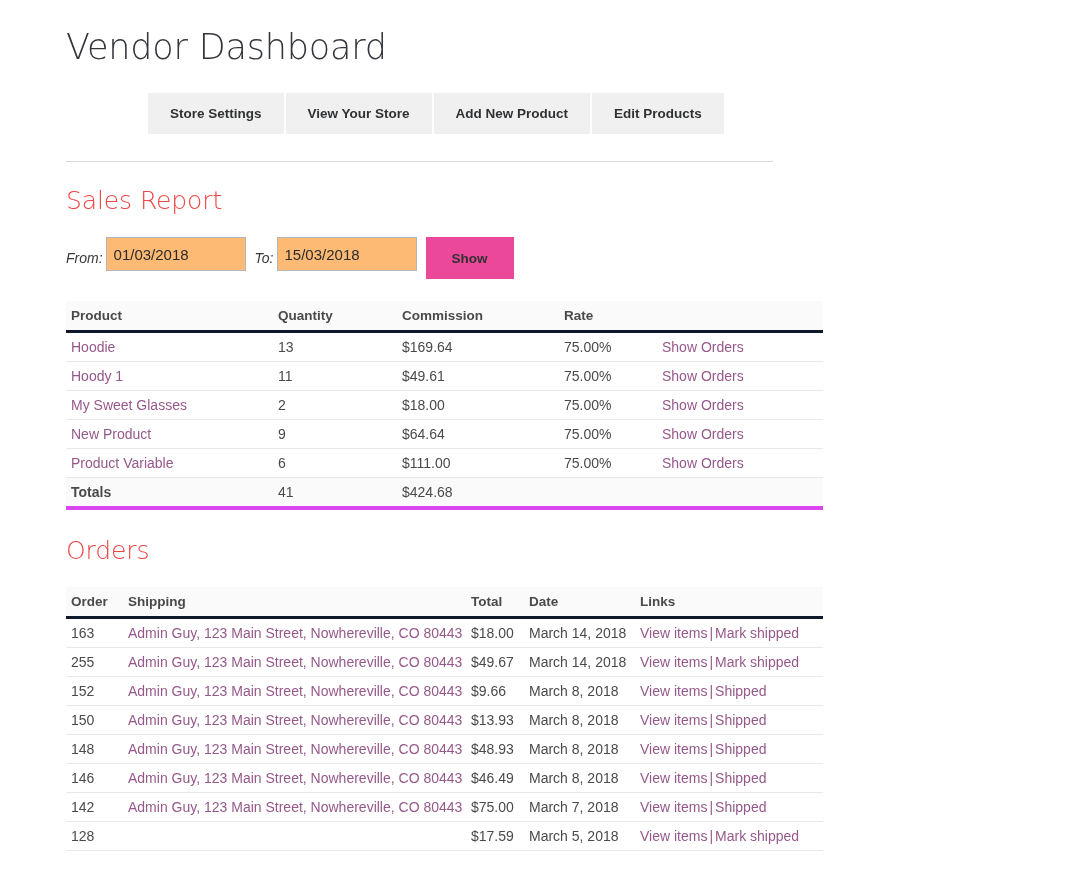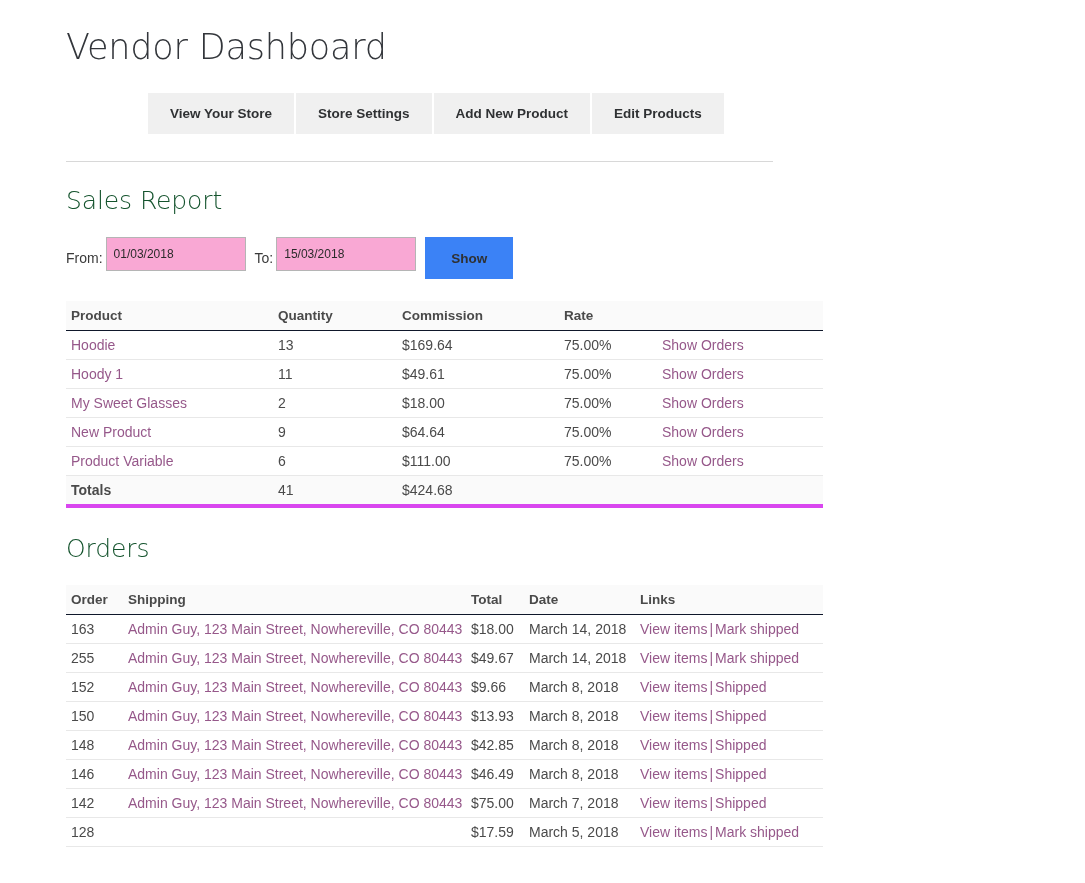--- a/index.html
+++ b/index.html
@@ -60,57 +60,58 @@
     margin-top: 27px;
     border-top: 1px solid #d8d8d8;
     width: 707px;
   }
 
   
   h2.section-title {
     font-family: "DejaVu Sans", sans-serif;
     font-weight: 300;
     font-size: 25px;
-    color: #14532d;
+    color: #ef4444;
     margin: 0;
     letter-spacing: -0.1px;
   }
   .sales-heading { padding-top: 24px; }
   .orders-heading { padding-top: 26px; }
 
   
   .filter-row {
     margin-top: 22px;
     display: flex;
     align-items: stretch;
     font-size: 14px;
   }
   .filter-label {
     display: flex;
     align-items: center;
     color: #3a3a3a;
     font-size: 14px;
     padding-right: 3px;
+    font-style: italic;
   }
   .filter-label.to-label { padding-left: 9px; }
   .date-input {
     width: 140px;
     border: 1px solid #b5b5b5;
-    background: #f9a8d4;
+    background: #fdba74;
     font-family: "Liberation Sans", sans-serif;
-    font-size: 12px;
+    font-size: 15px;
     color: #2b2b2b;
     padding: 6px 7px;
     box-sizing: border-box;
     height: 34px;
     border-radius: 0;
   }
   .show-btn {
     margin-left: 9px;
-    background: #3b82f6;
+    background: #ec4899;
     border: none;
     font-family: "Liberation Sans", sans-serif;
     font-size: 13.5px;
     font-weight: bold;
     color: #2f3133;
     padding: 0 26px;
     height: 42px;
     align-self: center;
     cursor: pointer;
   }
@@ -120,21 +121,21 @@
     border-collapse: collapse;
     width: 707px;
     font-size: 14px;
     table-layout: fixed;
   }
   table.data-table th {
     text-align: left;
     font-weight: bold;
     color: #4a4a4a;
     background: #fafafa;
-    border-bottom: 1px solid #0f172a;
+    border-bottom: 3px solid #0f172a;
     padding: 7px 5px 7px 5px;
     font-size: 13.5px;
   }
   table.data-table td {
     border-bottom: 1px solid #e8e8e8;
     padding: 6px 5px;
     color: #4a4a4a;
     vertical-align: top;
   }
   table.data-table tr.total-row td {
@@ -167,22 +168,22 @@
 </style>
 </head>
 <body>
 
 <div class="page">
   <div class="inner">
 
     <h1 class="page-title">Vendor Dashboard</h1>
 
     <div class="nav-buttons">
+      <button class="nav-btn">Store Settings</button>
       <button class="nav-btn">View Your Store</button>
-      <button class="nav-btn">Store Settings</button>
       <button class="nav-btn">Add New Product</button>
       <button class="nav-btn">Edit Products</button>
     </div>
 
     <div class="divider"></div>
 
     <h2 class="section-title sales-heading">Sales Report</h2>
 
     <div class="filter-row">
       <span class="filter-label">From:</span>
@@ -285,21 +286,21 @@
         <tr>
           <td class="c-order">150</td>
           <td class="c-shipping"><a class="link" href="#">Admin Guy, 123 Main Street, Nowhereville, CO 80443</a></td>
           <td class="c-total">$13.93</td>
           <td class="c-date">March 8, 2018</td>
           <td class="c-links"><a class="link" href="#">View items</a><span class="sep">|</span><a class="link" href="#">Shipped</a></td>
         </tr>
         <tr>
           <td class="c-order">148</td>
           <td class="c-shipping"><a class="link" href="#">Admin Guy, 123 Main Street, Nowhereville, CO 80443</a></td>
-          <td class="c-total">$42.85</td>
+          <td class="c-total">$48.93</td>
           <td class="c-date">March 8, 2018</td>
           <td class="c-links"><a class="link" href="#">View items</a><span class="sep">|</span><a class="link" href="#">Shipped</a></td>
         </tr>
         <tr>
           <td class="c-order">146</td>
           <td class="c-shipping"><a class="link" href="#">Admin Guy, 123 Main Street, Nowhereville, CO 80443</a></td>
           <td class="c-total">$46.49</td>
           <td class="c-date">March 8, 2018</td>
           <td class="c-links"><a class="link" href="#">View items</a><span class="sep">|</span><a class="link" href="#">Shipped</a></td>
         </tr>

